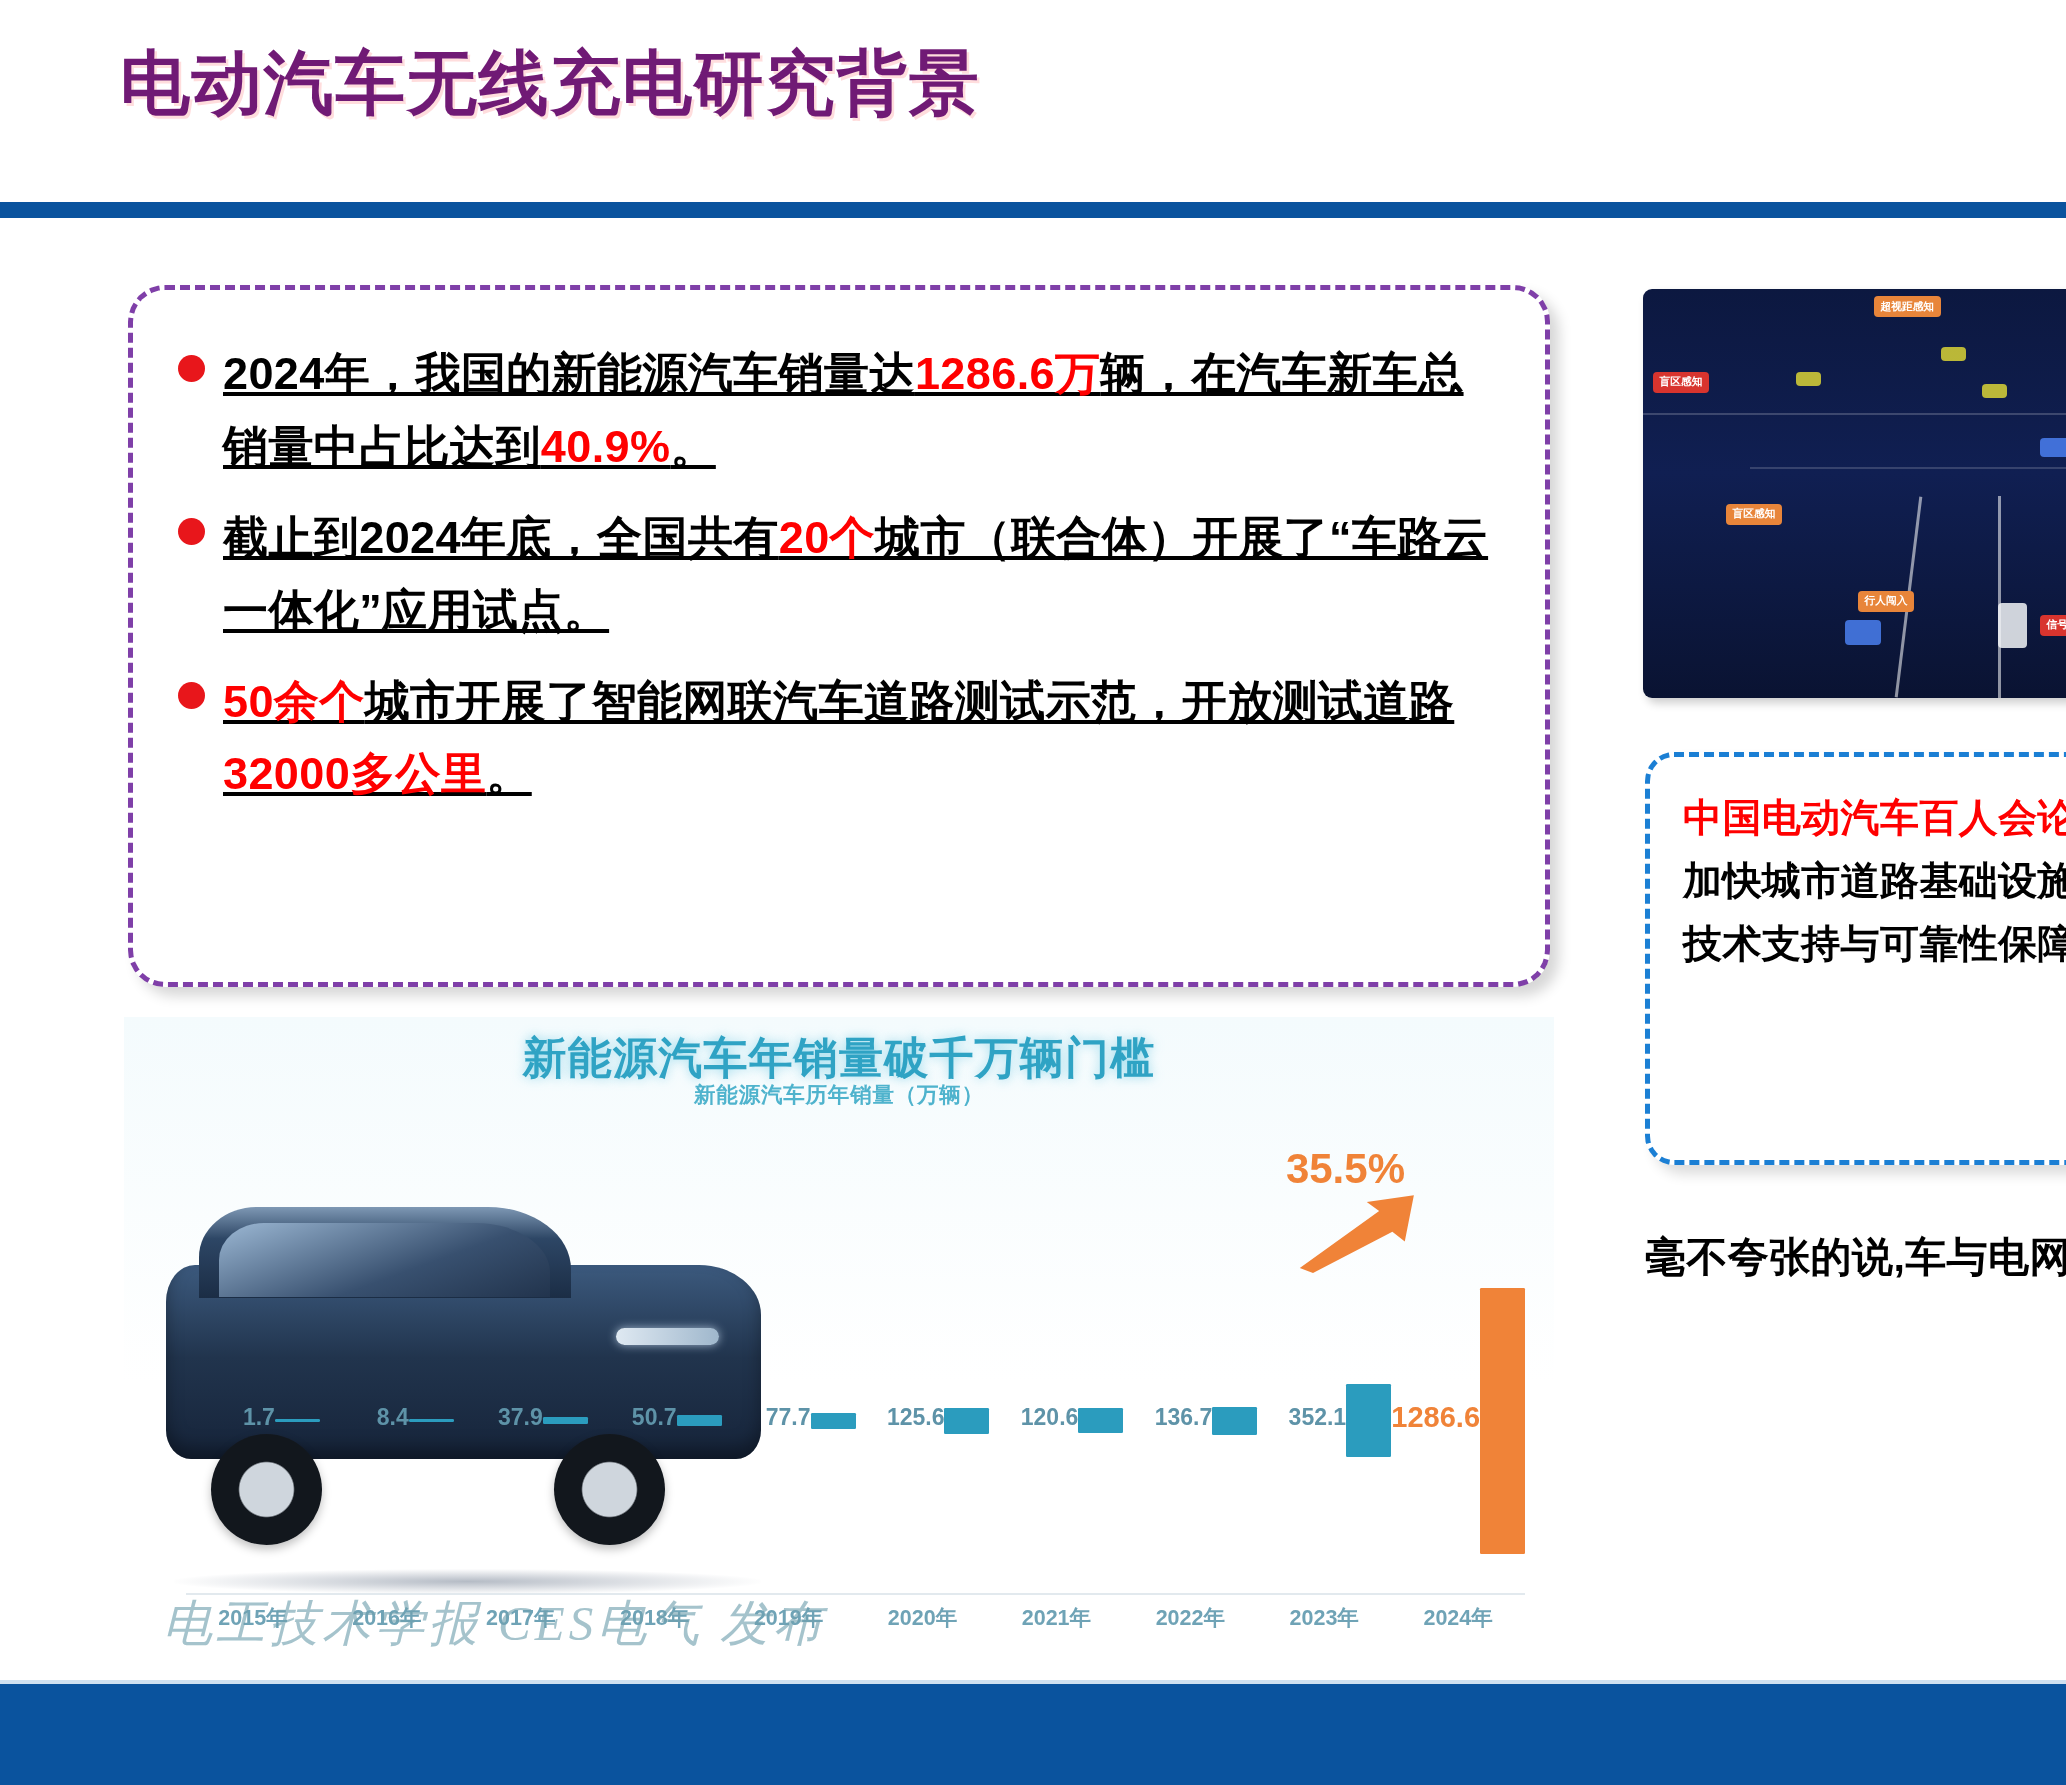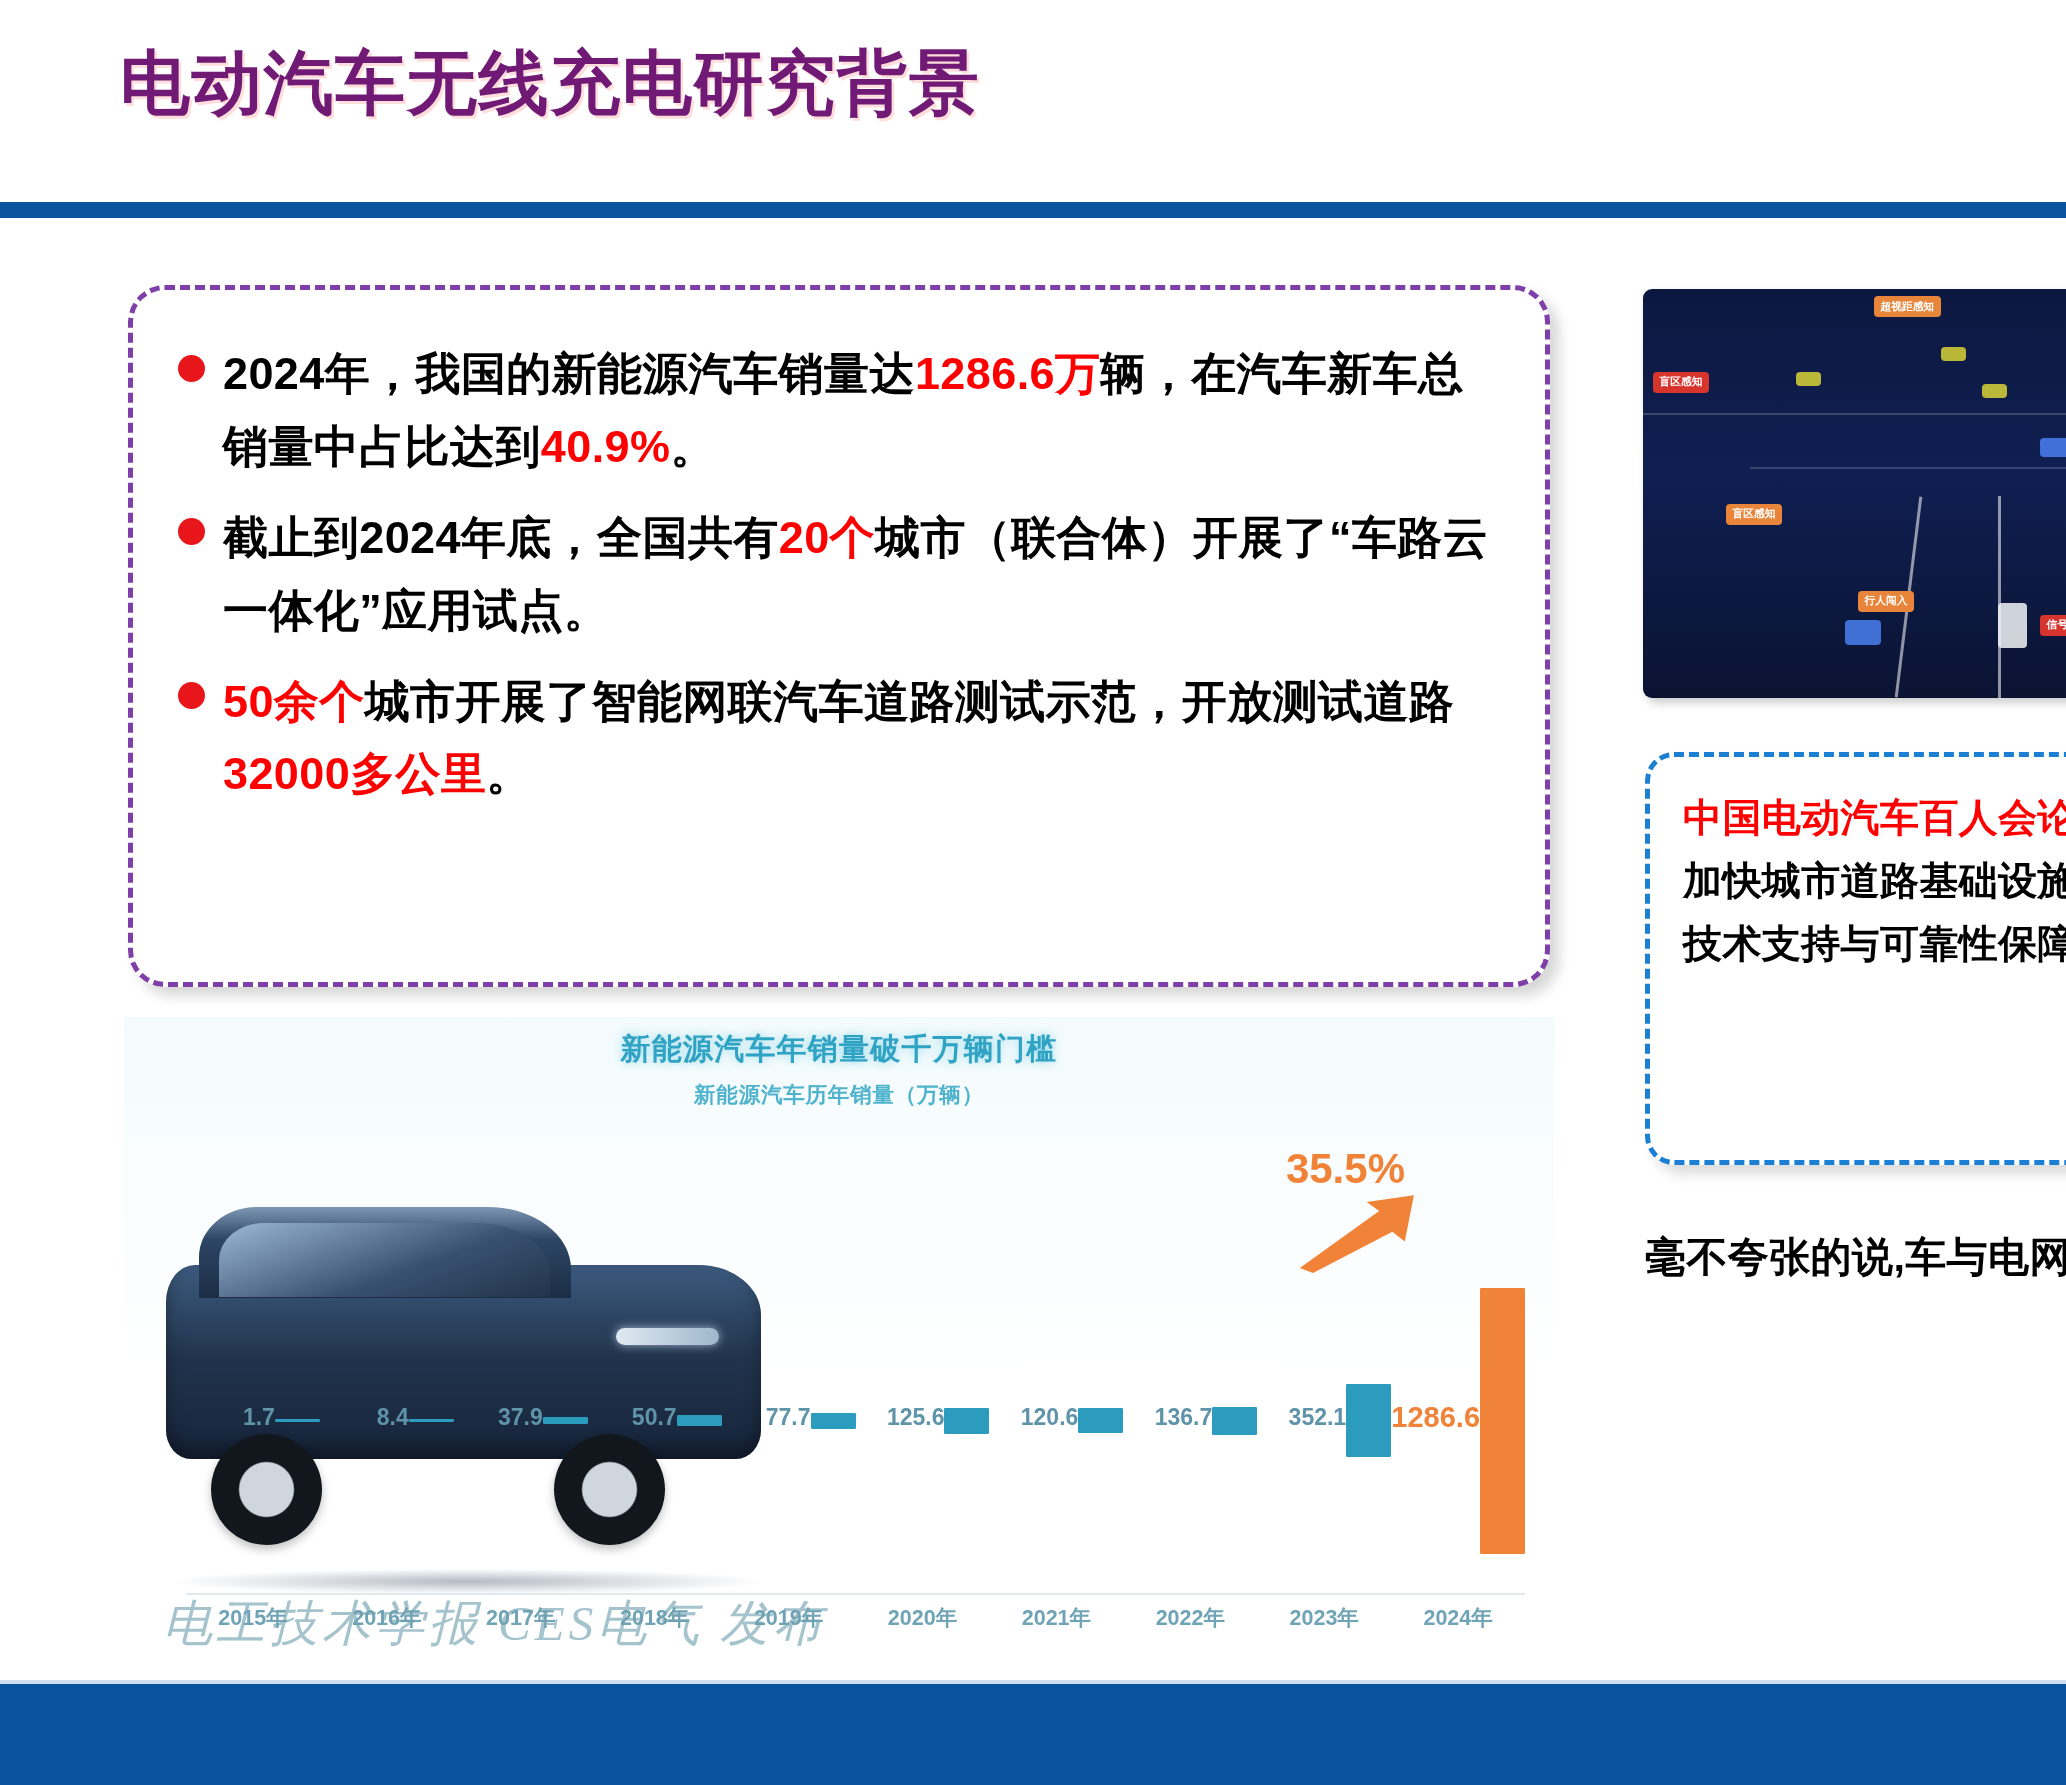--- a/index.html
+++ b/index.html
@@ -23,21 +23,21 @@
 
   
   #purple-box{
     position:absolute;left:128px;top:285px;width:1422px;height:702px;
     border:5.8px dashed #7F3FA8;border-radius:37px;background:#ffffff;
     box-sizing:border-box;
     box-shadow:9px 9px 12.4px rgba(0,0,0,.16);
   }
   .bullet-row{
     display:flex;align-items:flex-start;
-    margin:0 0 0 0;padding:0 50px 0 45px;
+    margin:0 0 0 0;padding:0 50px 0 45px;text-decoration:underline;
   }
   .bullet-dot{
     flex:0 0 auto;width:27px;height:27px;border-radius:50%;
     background:#E8161B;margin-top:16.5px;margin-right:18px;
   }
   .bullet-text{
     font-size:45px;font-weight:700;color:#000000;line-height:1.62;
     letter-spacing:0.4px;
   }
   .hl{color:#FF0000;}
@@ -46,21 +46,21 @@
   #b3{margin-top:18px;}
 
   
   #chart-card{
     position:absolute;left:124px;top:1017px;width:1430px;height:665px;
     background:linear-gradient(180deg,#f4fbfd 0%,#ffffff 55%);
     overflow:hidden;
   }
   #chart-title{
     position:absolute;left:0;right:0;top:12.4px;text-align:center;
-    font-size:30px;font-weight:700;color:#2FA3C4;letter-spacing:1.2px;
+    font-size:44px;font-weight:700;color:#2FA3C4;letter-spacing:1.2px;
     text-shadow:0 0 10.7px rgba(120,205,230,.75);
   }
   #chart-subtitle{
     position:absolute;left:0;right:0;top:63px;text-align:center;
     font-size:21.5px;font-weight:700;color:#4FB3CD;letter-spacing:0.8px;
   }
   #car-photo{
     position:absolute;left:25px;top:124px;width:645px;height:397px;
   }
   .car-body{

